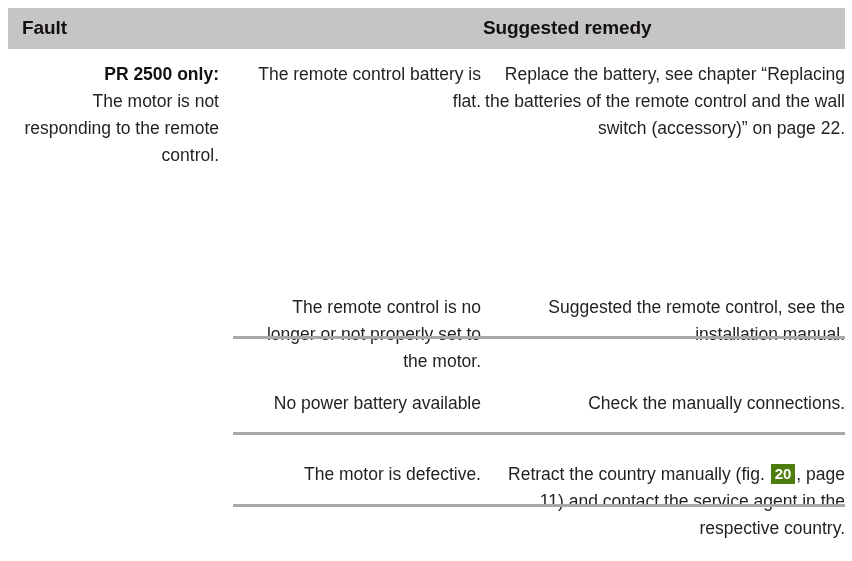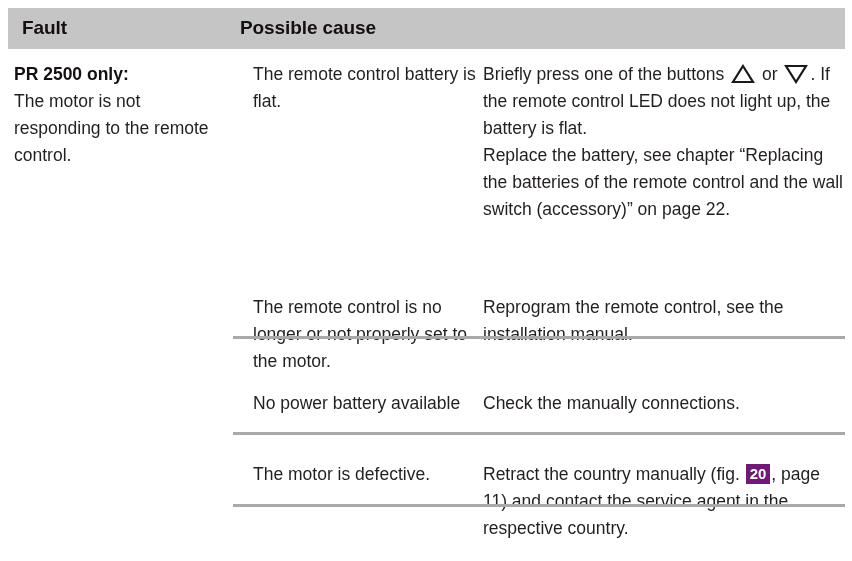--- a/index.html
+++ b/index.html
@@ -12,20 +12,21 @@
     height: 561px;
     font-family: "Liberation Sans", sans-serif;
     color: #231f20;
     overflow: hidden;
   }
   .page {
     position: relative;
     width: 852px;
     height: 561px;
     background: #ffffff;
+    text-align: right;
   }
 
   
   .thead {
     position: absolute;
     left: 8px;
     top: 8px;
     width: 837px;
     height: 41px;
     background: #c5c5c5;
@@ -104,62 +105,57 @@
   
   .tri {
     display: inline-block;
     vertical-align: -4px;
     margin: 0 2px;
   }
   .tri svg { display: block; }
 
   .figbadge {
     display: inline-block;
-    background: #701a75;
+    background: #4d7c0f;
     color: #ffffff;
     font-weight: bold;
     font-size: 15px;
     line-height: 18px;
     padding: 1px 4px;
     margin: 0 1px;
     vertical-align: 1px;
   }
 </style>
 </head>
 <body>
 
 <div class="page">
 
   <div class="thead">
     <div class="th th-fault">Fault</div>
-    <div class="th th-cause">Possible cause</div>
+    <div class="th th-remedy">Suggested remedy</div>
   </div>
 
   <div class="tbody">
 
     <div class="col-fault">
       <span class="lead">PR 2500 only:</span>
       <span>The motor is not responding to the remote control.</span>
     </div>
 
     <div class="row row-1">
       <div class="cell cell-cause">The remote control battery is flat.</div>
       <div class="cell cell-remedy">
-        <p><span>Briefly press one of the buttons </span><span class="tri"><svg width="24" height="20" viewBox="0 0 24 20">
-                <polygon points="12,2 22,18 2,18" fill="none" stroke="#1a1a1a" stroke-width="2.2" stroke-linejoin="miter"></polygon>
-              </svg></span><span> or </span><span class="tri"><svg width="24" height="20" viewBox="0 0 24 20">
-                <polygon points="2,2 22,2 12,18" fill="none" stroke="#1a1a1a" stroke-width="2.2" stroke-linejoin="miter"></polygon>
-              </svg></span><span>. If the remote control LED does not light up, the battery is flat.</span></p>
         <p>Replace the battery, see chapter “Replacing the batteries of the remote control and the wall switch (accessory)” on page 22.</p>
       </div>
     </div>
 
     <div class="row row-2">
       <div class="cell cell-cause">The remote control is no longer or not properly set to the motor.</div>
-      <div class="cell cell-remedy">Reprogram the remote control, see the installation manual.</div>
+      <div class="cell cell-remedy">Suggested the remote control, see the installation manual.</div>
     </div>
 
     <div class="row row-3">
       <div class="cell cell-cause">No power battery available</div>
       <div class="cell cell-remedy">Check the manually connections.</div>
     </div>
 
     <div class="row row-4">
       <div class="cell cell-cause">The motor is defective.</div>
       <div class="cell cell-remedy"><span>Retract the country manually (fig. </span><span class="figbadge">20</span><span>, page 11) and contact the service agent in the respective country.</span></div>

